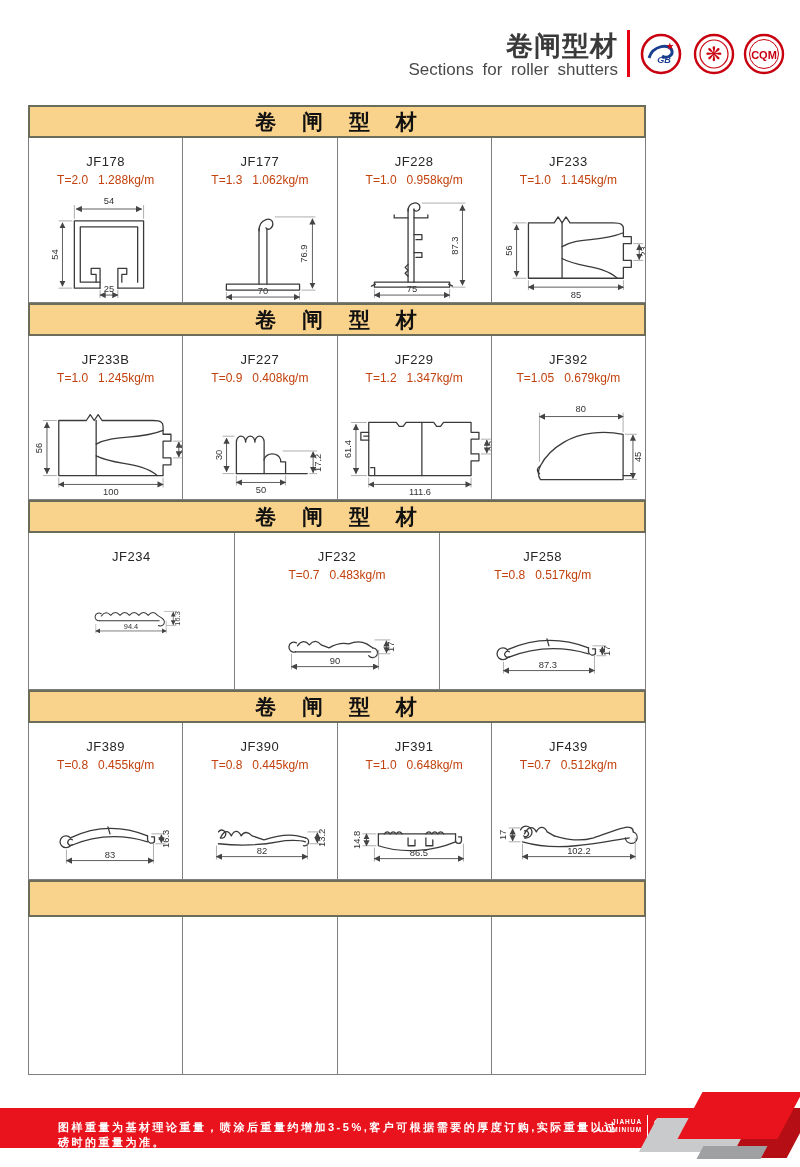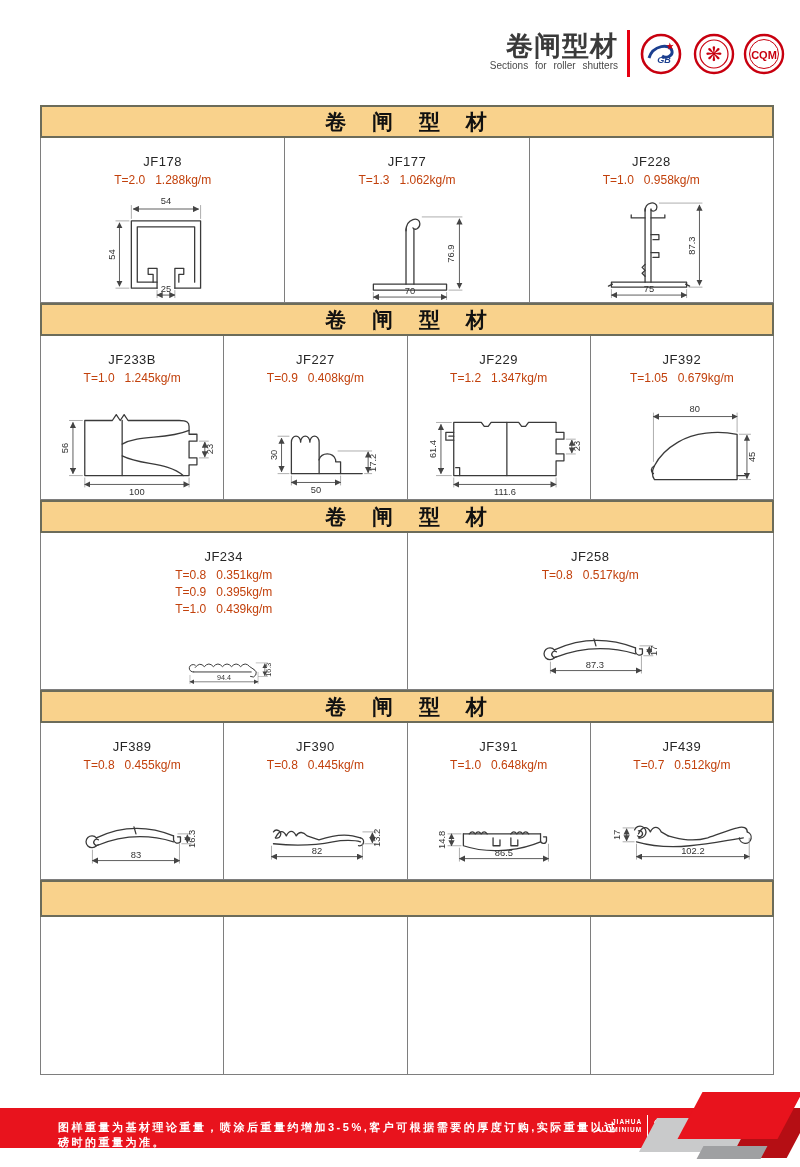--- a/index.html
+++ b/index.html
@@ -1,26 +1,26 @@
 <!DOCTYPE html>
 <html><head>
 <meta charset="utf-8">
 <style>
   html,body{margin:0;padding:0;background:#fff;}
   body{font-family:"Liberation Sans","DejaVu Sans",sans-serif;}
   #page{position:relative;width:800px;height:1167px;background:#fff;overflow:hidden;}
 
   
   .h-title{position:absolute;top:28px;right:182px;font-size:27px;font-weight:bold;color:#3a3a3a;letter-spacing:1px;}
-  .h-sub{position:absolute;top:60px;right:182px;font-size:10px;color:#4a4a4a;word-spacing:4px;}
+  .h-sub{position:absolute;top:60px;right:182px;font-size:17px;color:#4a4a4a;word-spacing:4px;}
   .h-divider{position:absolute;left:627px;top:30px;width:3px;height:47px;background:#e60012;}
   .logo{position:absolute;top:33px;width:42px;height:42px;}
 
   
-  .catalog{position:absolute;left:40px;top:105px;width:734px;}
+  .catalog{position:absolute;left:28px;top:105px;width:618px;}
   .band{box-sizing:border-box;height:33px;background:#f9d28c;border:2px solid #6c6c5a;
         display:flex;align-items:center;justify-content:center;
         font-size:21px;font-weight:bold;color:#111;letter-spacing:2px;word-spacing:16px;}
   .band.empty{height:37px;}
   .row{box-sizing:border-box;display:flex;border:1px solid #7e7e7e;border-top:none;background:#fff;}
   .r1{height:165px}.r2{height:164px}.r3{height:157px}.r4{height:157px}.r5{height:158px}
   .cell{flex:1;border-right:1px solid #7e7e7e;display:flex;flex-direction:column;align-items:center;padding-top:16px;box-sizing:border-box;overflow:hidden;}
   .cell:last-child{border-right:none;}
   .code{font-size:13px;color:#262626;letter-spacing:.5px;}
   .specs{margin-top:3px;display:inline-block;text-align:left;}
@@ -144,20 +144,40 @@
           <path class="p" d="M86,74 l-3,3 l3,3 l-3,3 l3,3"></path>
           <path class="ext" d="M100,12 H144 M130,97 H144"></path>
           <line class="dim" x1="141" y1="14" x2="141" y2="95" marker-start="url(#mA)" marker-end="url(#mA)"></line>
           <text class="d" transform="rotate(-90 136 55)" x="136" y="55" text-anchor="middle">87.3</text>
           <path class="ext" d="M52,99 V108 M128,99 V108"></path>
           <line class="dim" x1="52" y1="105" x2="128" y2="105" marker-start="url(#mA)" marker-end="url(#mA)"></line>
           <text class="d" x="90" y="102" text-anchor="middle">75</text>
         </svg>
       </div>
 
+      <div class="cell">
+        <div class="code">JF233</div>
+        <div class="specs">
+            <div class="spec">T=1.0   1.145kg/m</div>
+          </div>
+        <svg width="182" height="112" viewBox="0 0 184 112">
+          <path class="p" d="M52,32 H78 l4,-6 4,6 4,-6 4,6 H138 C146,32 148,34 148,38 V46 H156 V53 H148 V70 H156 V77 H148 V88 H52 Z"></path>
+          <path class="p" d="M86,32 V88"></path>
+          <path class="p" d="M86,56 C102,46 124,52 148,42 M86,68 C104,78 126,74 142,88"></path>
+          <path class="ext" d="M50,32 H36 M50,88 H36"></path>
+          <line class="dim" x1="40" y1="34" x2="40" y2="86" marker-start="url(#mA)" marker-end="url(#mA)"></line>
+          <text class="d" transform="rotate(-90 35 60)" x="35" y="60" text-anchor="middle">56</text>
+          <path class="ext" d="M52,90 V100 M148,90 V100"></path>
+          <line class="dim" x1="52" y1="97" x2="148" y2="97" marker-start="url(#mA)" marker-end="url(#mA)"></line>
+          <text class="d" x="100" y="108" text-anchor="middle">85</text>
+          <path class="ext" d="M158,53 H168 M158,70 H168"></path>
+          <line class="dim" x1="164" y1="54" x2="164" y2="69" marker-start="url(#mA)" marker-end="url(#mA)"></line>
+          <text class="d" transform="rotate(-90 172 61)" x="172" y="61" text-anchor="middle">23</text>
+        </svg>
+      </div>
     </div>
 
     <div class="band">卷 闸 型 材</div>
 
     <div class="row r2">
 
       <div class="cell">
         <div class="code">JF233B</div>
         <div class="specs">
             <div class="spec">T=1.0   1.245kg/m</div>
@@ -238,39 +258,52 @@
         </svg>
       </div>
     </div>
 
     <div class="band">卷 闸 型 材</div>
 
     <div class="row r3">
 
       <div class="cell">
         <div class="code">JF234</div>
-        <div class="specs">
-          <div class="spec">T=0.8   0.351kg/m</div>
-          <div class="spec">T=0.9   0.395kg/m</div>
-          <div class="spec">T=1.0   0.439kg/m</div>
-        </div>
         <svg width="182" height="72" viewBox="0 0 184 92">
           <path class="p" d="M54,64 Q60,56 66,63 Q72,56 78,63 Q84,56 90,63 Q96,56 102,63 Q108,56 114,63 Q120,56 126,63 L132,67"></path>
           <path class="p" d="M52,70 H128"></path>
           <path class="p" d="M52,70 a5,5 0 1 1 2,-9"></path>
           <path class="p" d="M132,67 a5,5 0 1 1 -5,9"></path>
           <path class="ext" d="M47,74 V86 M137,70 V86"></path>
           <line class="dim" x1="47" y1="83" x2="137" y2="83" marker-start="url(#mA)" marker-end="url(#mA)"></line>
           <text class="d" x="92" y="80" text-anchor="middle">94.4</text>
           <path class="ext" d="M134,58 H150 M137,76 H150"></path>
           <line class="dim" x1="146" y1="59" x2="146" y2="75" marker-start="url(#mA)" marker-end="url(#mA)"></line>
           <text class="d" transform="rotate(-90 154 67)" x="154" y="67" text-anchor="middle">16.3</text>
         </svg>
       </div>
 
+      <div class="cell">
+        <div class="code">JF232</div>
+        <div class="specs">
+            <div class="spec">T=0.7   0.483kg/m</div>
+          </div>
+        <svg width="182" height="92" viewBox="0 0 184 92">
+          <path class="p" d="M52,60 Q58,52 64,59 Q70,52 76,59 L84,62 Q94,56 104,58 Q114,54 122,58 L128,62"></path>
+          <path class="p" d="M50,66 H126"></path>
+          <path class="p" d="M50,66 a5,5 0 1 1 1,-9"></path>
+          <path class="p" d="M128,62 a5,5 0 1 1 -4,8"></path>
+          <path class="ext" d="M46,68 V84 M134,64 V84"></path>
+          <line class="dim" x1="46" y1="81" x2="134" y2="81" marker-start="url(#mA)" marker-end="url(#mA)"></line>
+          <text class="d" x="90" y="78" text-anchor="middle">90</text>
+          <path class="ext" d="M130,54 H146 M132,68 H146"></path>
+          <line class="dim" x1="142" y1="55" x2="142" y2="67" marker-start="url(#mA)" marker-end="url(#mA)"></line>
+          <text class="d" transform="rotate(-90 150 61)" x="150" y="61" text-anchor="middle">17</text>
+        </svg>
+      </div>
 
 
       <div class="cell">
         <div class="code">JF258</div>
         <div class="specs">
             <div class="spec">T=0.8   0.517kg/m</div>
           </div>
         <svg width="182" height="92" viewBox="0 0 184 92">
           <path class="p" d="M56,64 Q96,46 138,62"></path>
           <path class="p" d="M56,72 Q96,56 138,68"></path>

